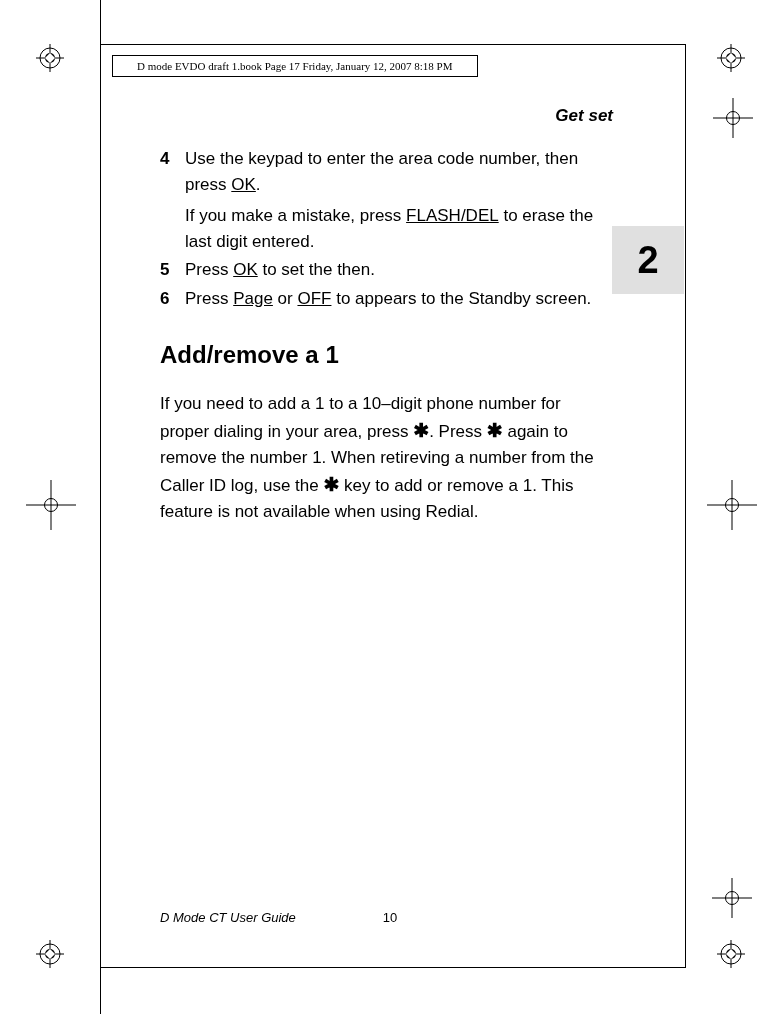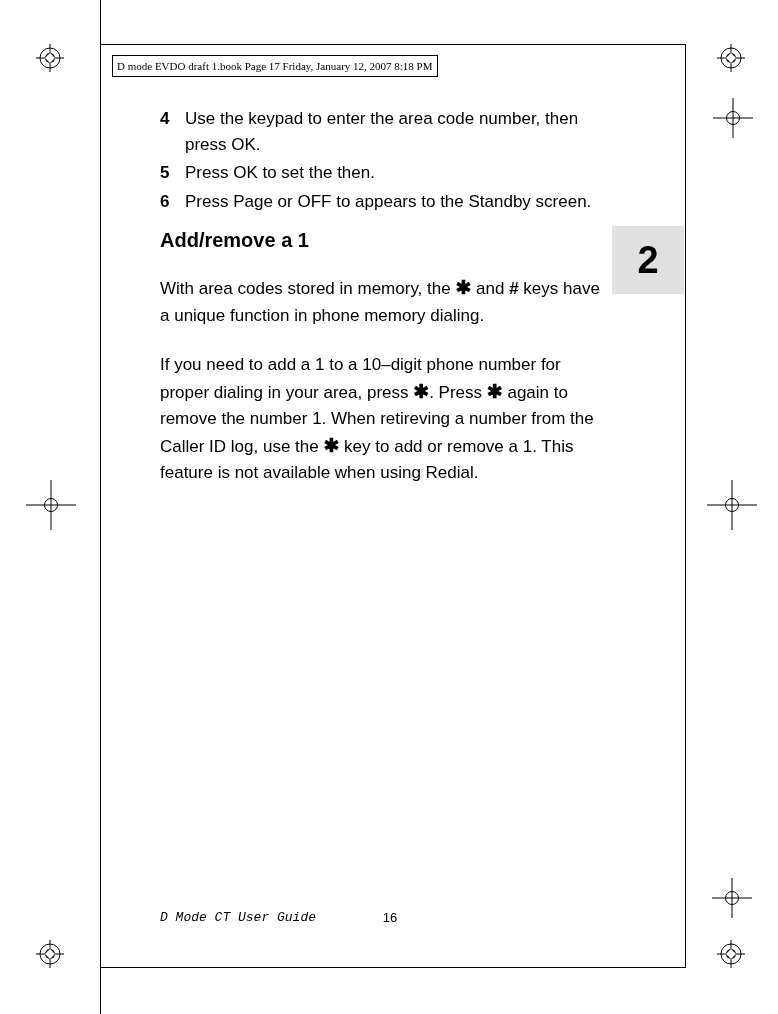--- a/index.html
+++ b/index.html
@@ -58,21 +58,21 @@
       height: 922px;
       border: 1px solid black;
     }
     
     
     .header-box {
       position: absolute;
       left: 112px;
       top: 55px;
       border: 1px solid black;
-      padding: 4px 4px;
+      padding: 4px 24px;
       font-size: 11px;
       font-family: 'Times New Roman', serif;
     }
     
     
     .content {
       position: absolute;
       left: 160px;
       top: 106px;
       width: 478px;
@@ -119,26 +119,27 @@
       padding-right: 30px;
     }
     .sub-para {
       margin-top: 6px;
     }
     
     .small-caps-key {
       font-family: Verdana, sans-serif;
       font-weight: normal;
       letter-spacing: 0px;
+      text-decoration: underline;
     }
     
     .heading {
-      font-size: 20px;
-      font-weight: bold;
-      margin-top: 15px;
+      font-size: 24px;
+      font-weight: bold;
+      margin-top: 30px;
       margin-bottom: 22px;
     }
     
     .body-para {
       font-size: 17px;
       line-height: 1.5;
       margin-bottom: 24px;
       padding-right: 30px;
     }
     
@@ -154,21 +155,21 @@
     
     .footer {
       position: absolute;
       left: 160px;
       top: 910px;
       width: 478px;
       font-size: 13px;
       font-style: italic;
       display: flex;
     }
-    .footer .left { width: 200px; font-family: Liberation Mono, monospace; }
+    .footer .left { width: 200px; }
     .footer .center { width: 60px; text-align: center; font-style: normal; }
     .footer .right { flex: 1; font-style: normal; }
   </style>
 </head>
 <body>
 
 <svg style="position:absolute;left:36px;top:44px;width:28px;height:28px;">
   <circle cx="14" cy="14" r="10" fill="none" stroke="black" stroke-width="1"></circle>
   <circle cx="14" cy="14" r="5" fill="black"></circle>
   <line x1="0" y1="14" x2="28" y2="14" stroke="black" stroke-width="1"></line>
@@ -219,50 +220,51 @@
 
 <div class="header-box">
   <span>D mode EVDO draft 1.book  Page 17  Friday, January 12, 2007  8:18 PM</span>
 </div>
 
 <div class="chapter-tab">
   <span>2</span>
 </div>
 
 <div class="content">
+  <div class="running-header">Get set</div>
 
   <div class="numbered-item">
     <div class="num">4</div>
     <div class="item-body">
       <span>Use the keypad to enter the area code number, then press </span><span class="small-caps-key">OK</span><span>.</span>
+      <div class="sub-para">
+        <span>If you make a mistake, press </span><span class="small-caps-key">FLASH/DEL</span><span> to erase the last digit entered.</span>
+      </div>
     </div>
   </div>
 
   <div class="numbered-item">
     <div class="num">5</div>
     <div class="item-body">
       <span>Press </span><span class="small-caps-key">OK</span><span> to set the then.</span>
     </div>
   </div>
 
   <div class="numbered-item">
     <div class="num">6</div>
     <div class="item-body">
       <span>Press </span><span class="small-caps-key">Page</span><span> or </span><span class="small-caps-key">OFF</span><span> to appears to the Standby screen.</span>
     </div>
   </div>
 
   <div class="heading">Add/remove a 1</div>
 
-  <div class="body-para">
-    <span>With area codes stored in memory, the </span><span class="asterisk-key">✱</span><span> and </span><span class="hash-key">#</span><span> keys have a unique function in phone memory dialing.</span>
-  </div>
 
   <div class="body-para">
     <span>If you need to add a 1 to a 10–digit phone number for proper dialing in your area, press </span><span class="asterisk-key">✱</span><span>. Press </span><span class="asterisk-key">✱</span><span> again to remove the number 1. When retireving a number from the Caller ID log, use the </span><span class="asterisk-key">✱</span><span> key to add or remove a 1. This feature is not available when using Redial.</span>
   </div>
 
 </div>
 
 <div class="footer">
   <div class="left">D Mode CT User Guide</div>
-  <div class="center">16</div>
+  <div class="center">10</div>
 </div>
 
 </body></html>

